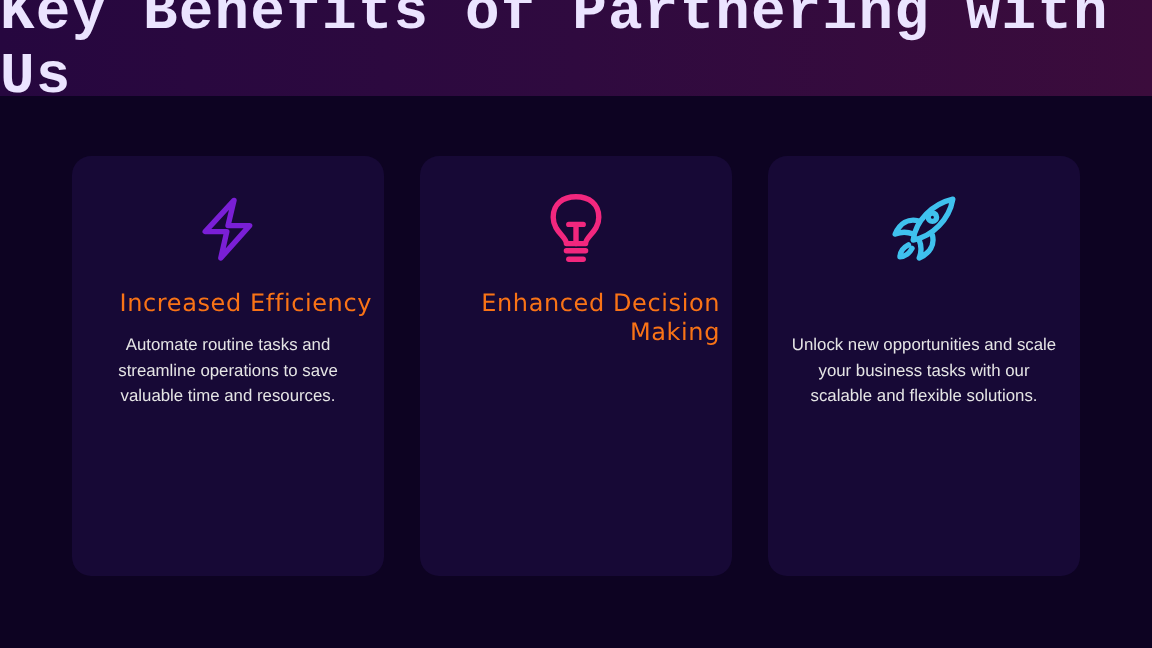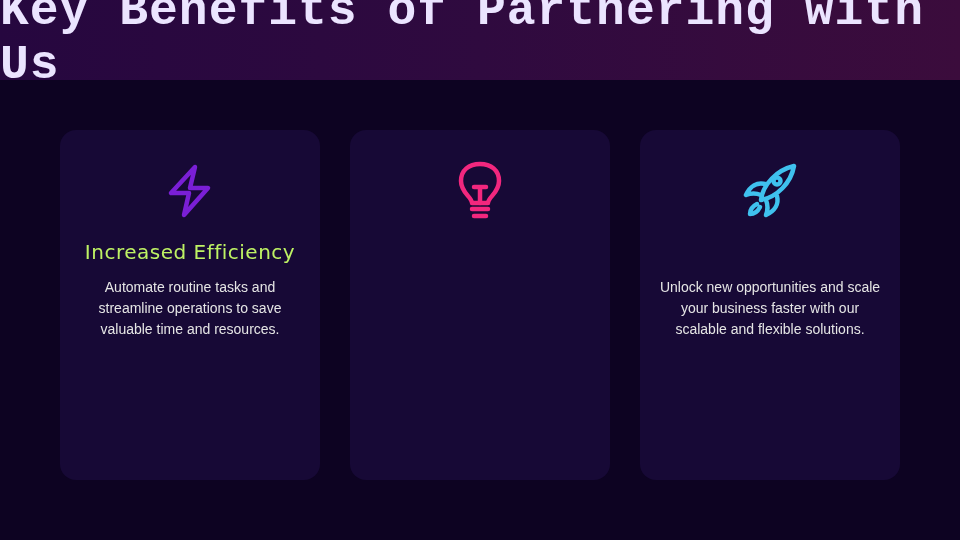--- a/index.html
+++ b/index.html
@@ -27,24 +27,24 @@
     position: absolute; top: 130px; width: 260px; height: 350px;
     background: #170936;
     border-radius: 16px;
   }
   .card .icon {
     position: absolute; left: 0; right: 0; top: 30px; height: 62px;
     display: flex; justify-content: center; align-items: center;
   }
   .card .title {
     position: absolute; left: 10px; right: 10px; top: 110px;
-    text-align: center;
+    text-align: right;
     font-family: "DejaVu Sans", sans-serif;
     font-size: 20px; line-height: 24px;
-    color: #bef264;
+    color: #f97316;
     letter-spacing: 0.5px;
   }
   .card .desc {
     position: absolute; left: 30px; right: 30px;
     text-align: center;
     font-size: 14px; line-height: 21px;
     color: #e5e5e5;
   }
   #card-0 { left: 60px; }
   #card-1 { left: 350px; }
@@ -73,26 +73,27 @@
 <div class="card" id="card-1">
   <div class="icon">
     <svg width="46" height="60" viewBox="0 0 46 60" fill="none" stroke="#f2277e" stroke-width="4.5" stroke-linecap="round" stroke-linejoin="round">
       <path d="M15 42 C15 36 4 32 4 20 C4 9 12 3 23 3 C34 3 42 9 42 20 C42 32 31 36 31 42 Z"></path>
       <line x1="23" y1="42" x2="23" y2="27"></line>
       <line x1="17" y1="26" x2="29" y2="26"></line>
       <line x1="15" y1="48" x2="31" y2="48"></line>
       <line x1="17" y1="55" x2="29" y2="55"></line>
     </svg>
   </div>
+  <div class="title">Enhanced Decision Making</div>
 </div>
 
 <div class="card" id="card-2">
   <div class="icon">
     <svg width="58" height="58" viewBox="0 0 58 58" fill="none" stroke="#3fc1ee" stroke-width="4.5" stroke-linecap="round" stroke-linejoin="round">
       <path d="M20 38 C22 22 36 8 53 4 C50 21 36 35 20 38 Z"></path>
       <circle cx="36" cy="19" r="3.5"></circle>
       <path d="M24 22 C16 20 9 24 5 33 C10 31 15 31 20 33"></path>
       <path d="M36 34 C38 42 34 49 25 53 C27 48 27 43 25 38"></path>
       <path d="M16 42 C12 44 9 48 9 52 C13 52 17 49 19 45"></path>
     </svg>
   </div>
-  <div class="desc">Unlock new opportunities and scale your business faster with our scalable and flexible solutions.</div>
+  <div class="desc">Unlock new opportunities and scale your business tasks with our scalable and flexible solutions.</div>
 </div>
 
 </body></html>

